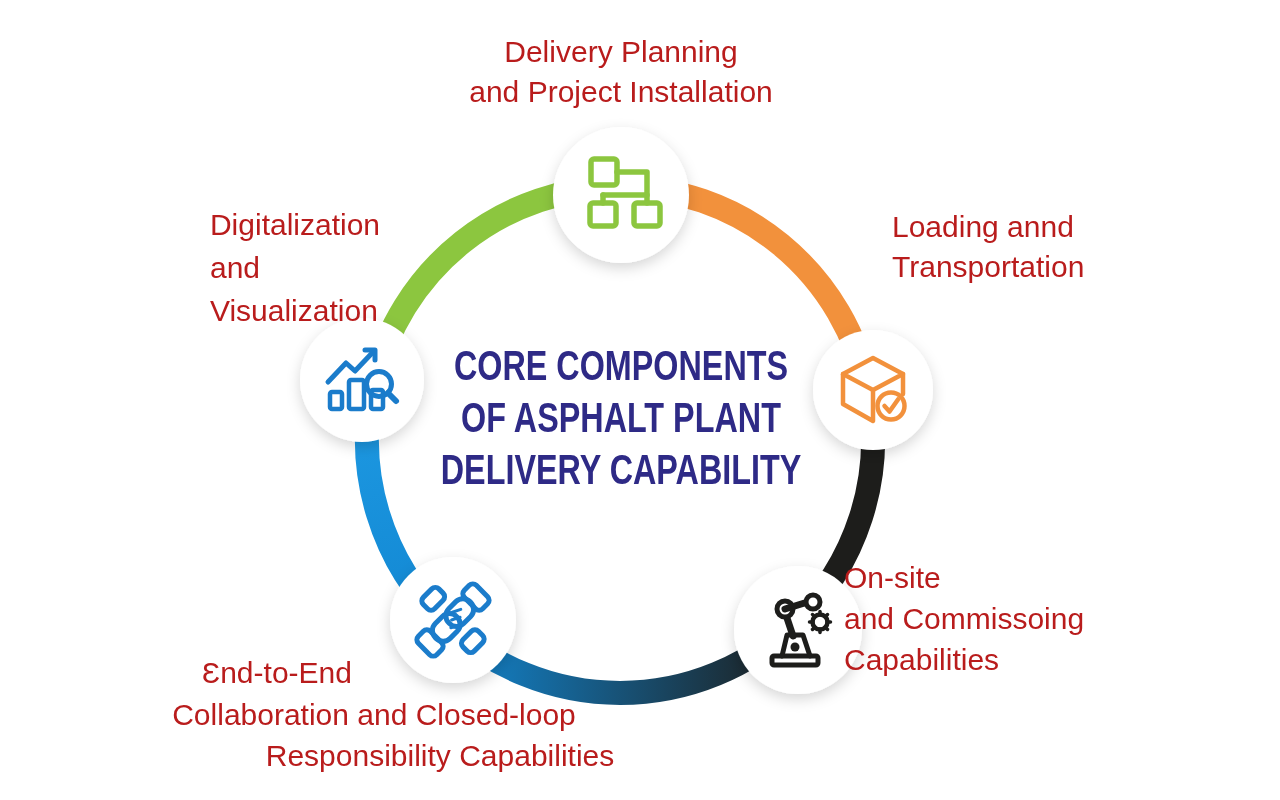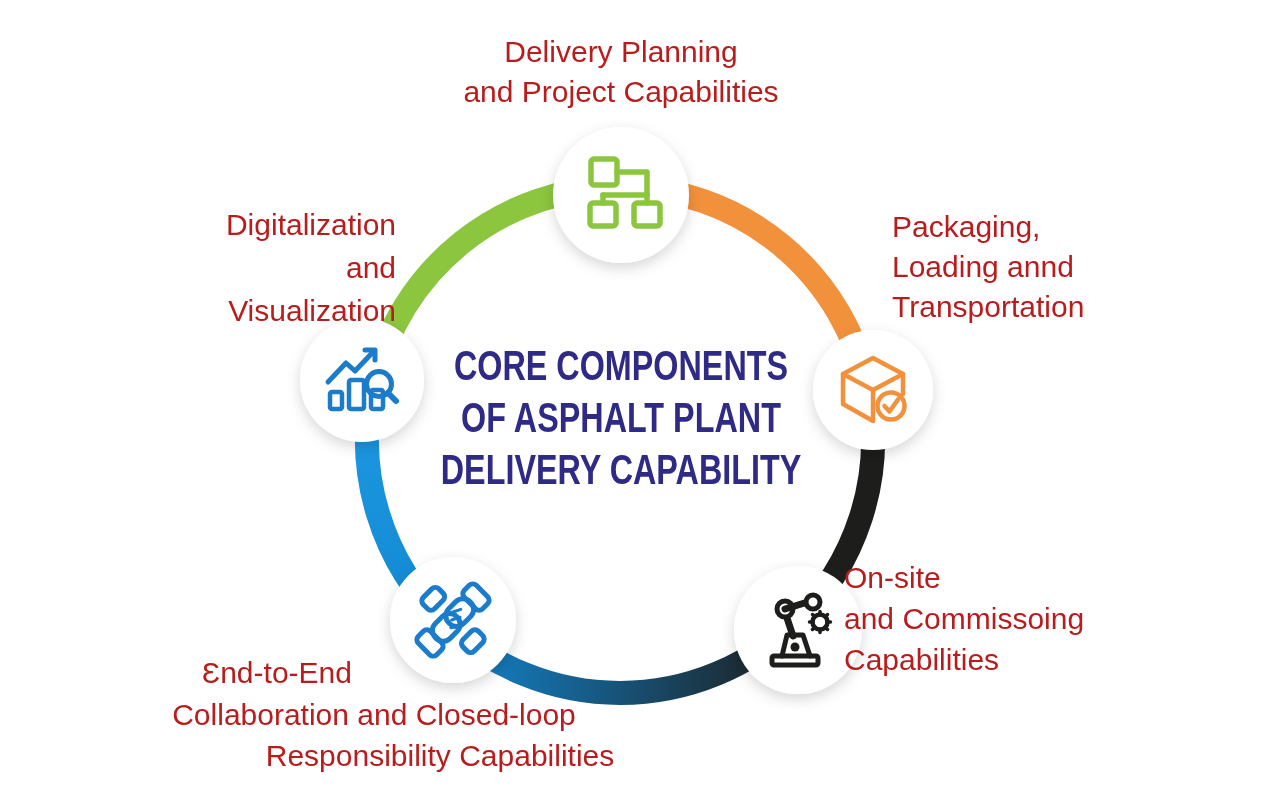--- a/index.html
+++ b/index.html
@@ -7,21 +7,21 @@
     width:1280px;height:800px;position:relative;overflow:hidden;
     background:#ffffff;font-family:"Liberation Sans", sans-serif;
   }
   .canvas{position:absolute;inset:0;}
   svg{position:absolute;left:0;top:0;}
   .label{
     position:absolute;color:#b91c1c;font-size:30px;line-height:40px;
     white-space:nowrap;font-weight:400;
   }
   .lbl-delivery{left:621px;top:32px;transform:translateX(-50%);text-align:center;}
-  .lbl-digitalization{left:295px;top:203px;transform:translateX(-50%);text-align:right;line-height:43px;margin-left:16px;}
+  .lbl-digitalization{left:295px;top:203px;transform:translateX(-50%);text-align:left;line-height:43px;}
   .lbl-packaging{left:892px;top:207px;text-align:left;}
   .lbl-onsite{left:844px;top:557px;text-align:left;line-height:41px;}
   .lbl-e2e-1{left:277px;top:653px;transform:translateX(-50%);}
   .lbl-e2e-2{left:374px;top:695px;transform:translateX(-50%);}
   .lbl-e2e-3{left:440px;top:736px;transform:translateX(-50%);}
   .center-title{
     position:absolute;left:621px;top:340px;
     transform:translateX(-50%) scaleX(0.77);transform-origin:center top;
     text-align:center;color:#2E2A86;font-size:42px;font-weight:bold;
     line-height:52px;white-space:nowrap;letter-spacing:0;
@@ -138,25 +138,24 @@
   </svg>
 
   <div class="center-title">
     <div>CORE COMPONENTS</div>
     <div>OF ASPHALT PLANT</div>
     <div>DELIVERY CAPABILITY</div>
   </div>
 
   <div class="label lbl-delivery">
     <div>Delivery Planning</div>
-    <div>and Project Capabilities</div>
+    <div>and Project Installation</div>
   </div>
 
   <div class="label lbl-packaging">
-    <div>Packaging,</div>
     <div>Loading annd</div>
     <div>Transportation</div>
   </div>
 
   <div class="label lbl-onsite">
     <div>On-site</div>
     <div>and Commissoing</div>
     <div>Capabilities</div>
   </div>
 

